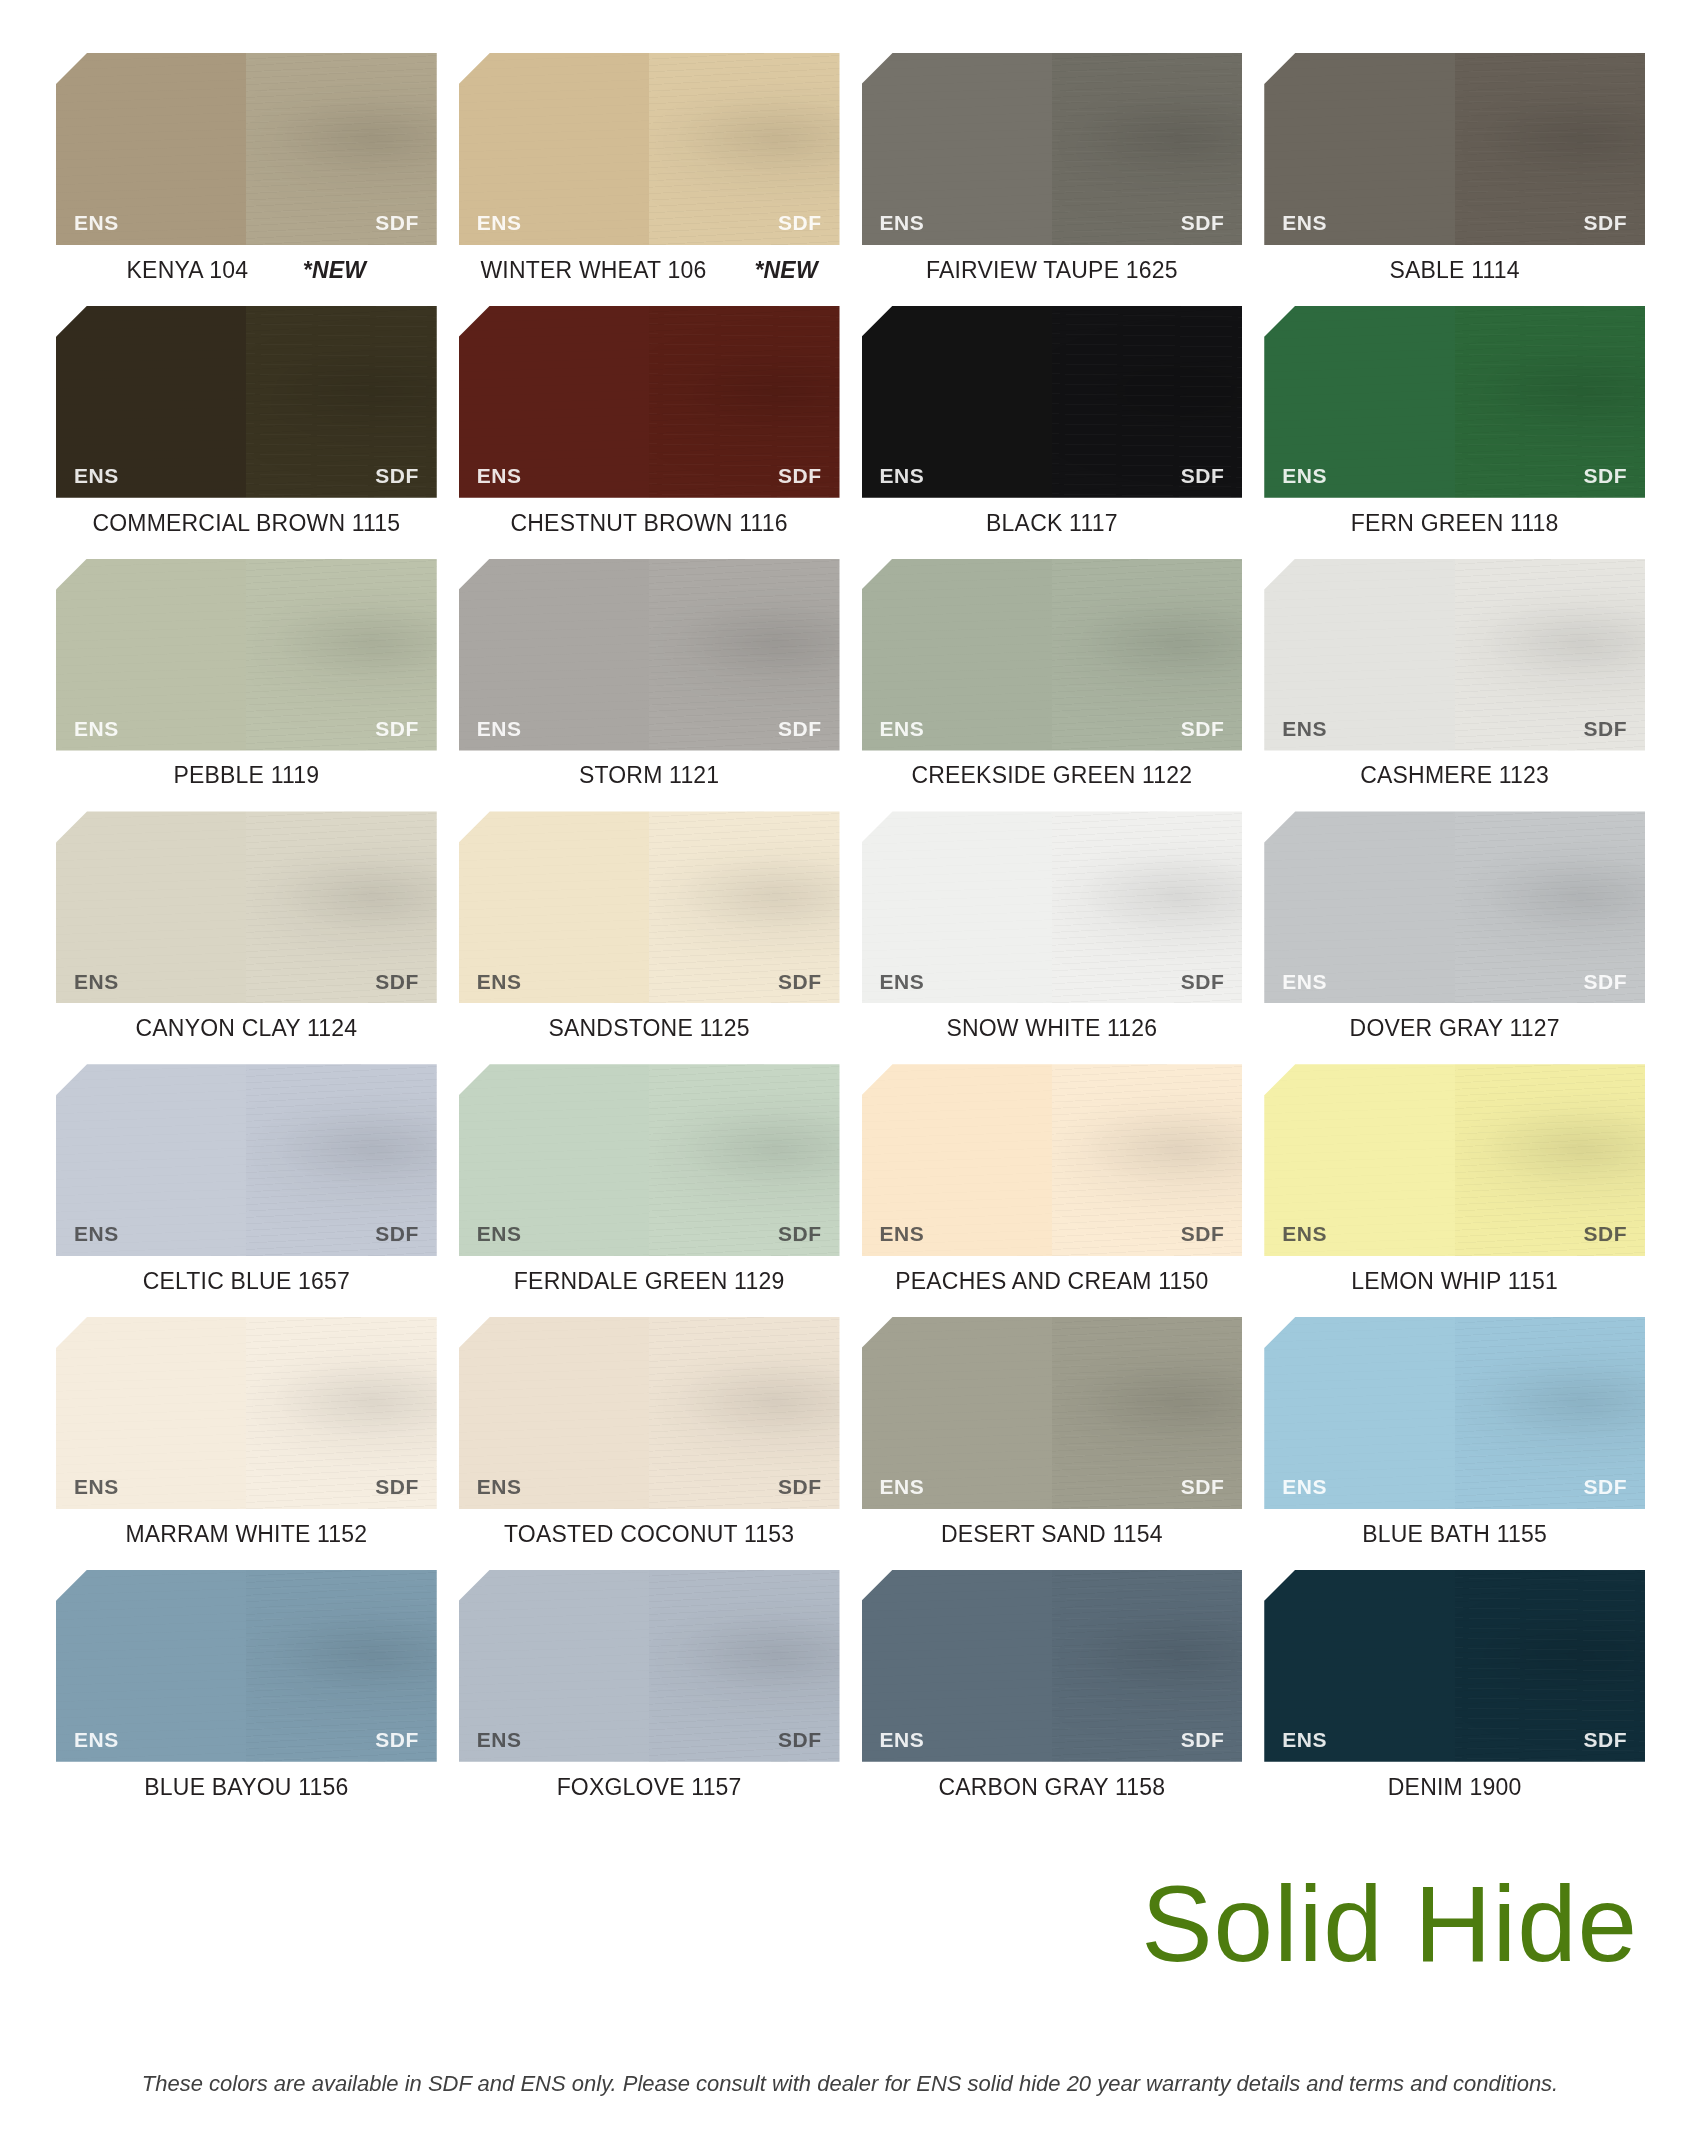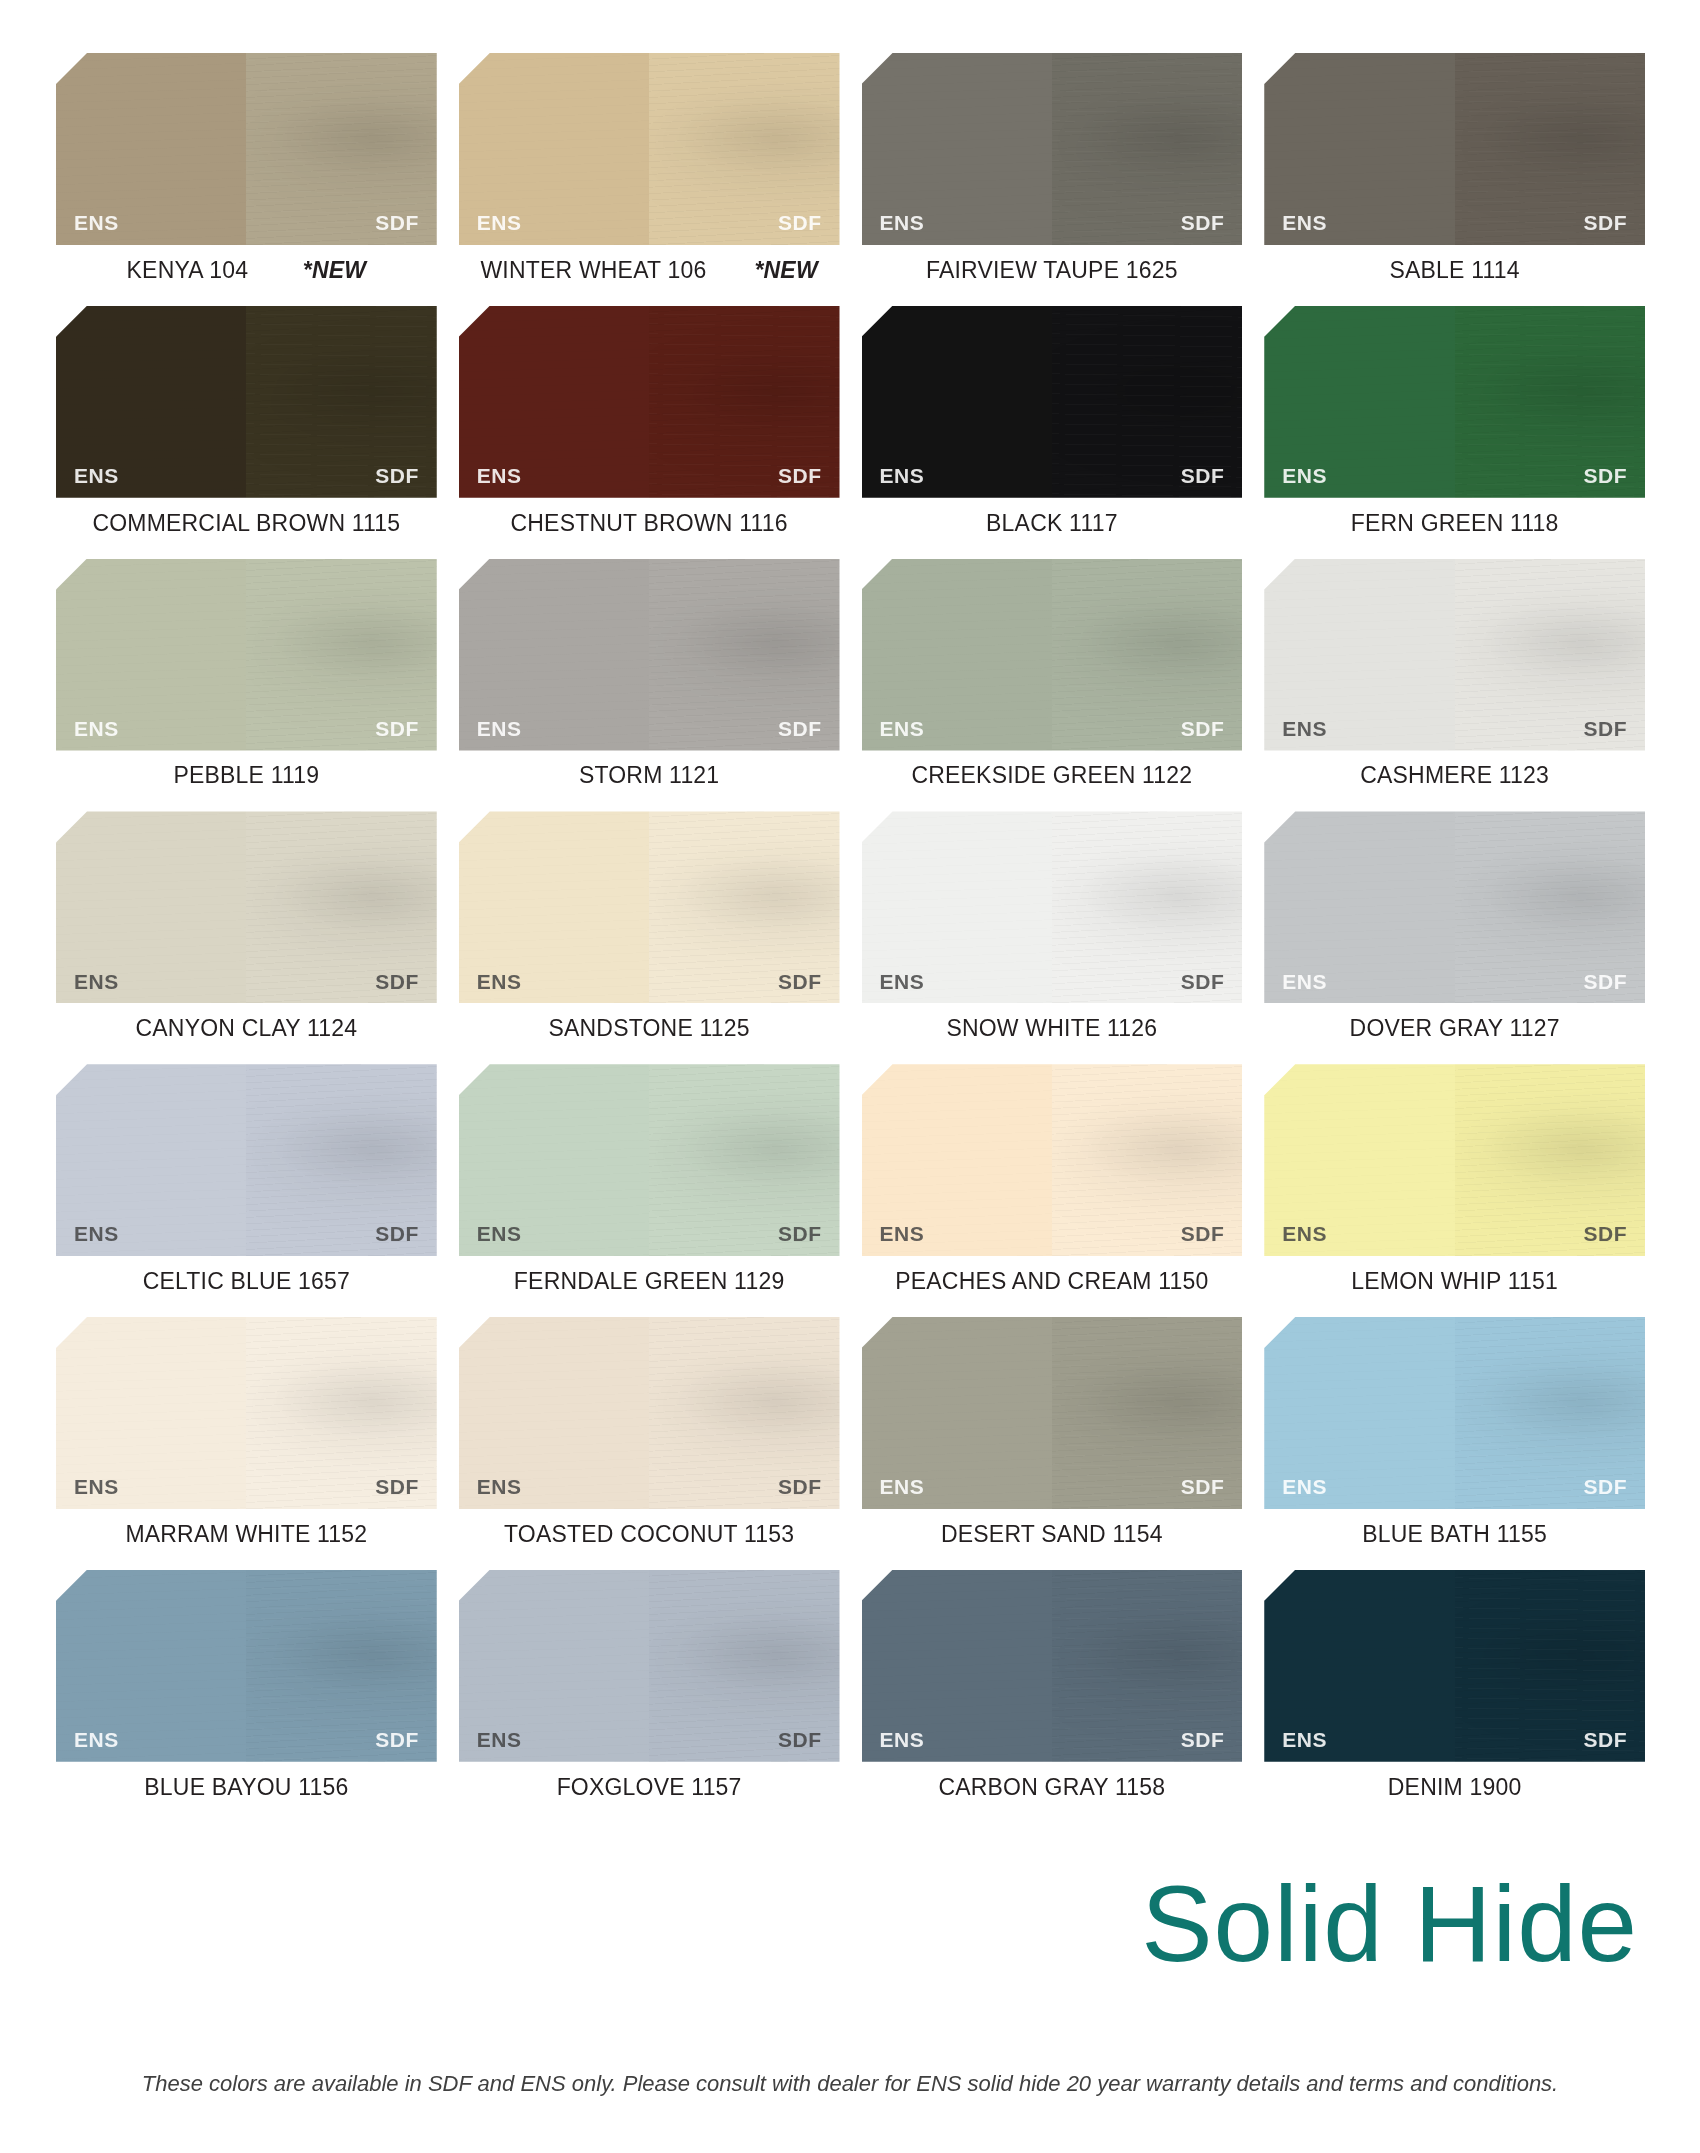--- a/index.html
+++ b/index.html
@@ -126,21 +126,21 @@
     font-style: italic;
     margin-left: 48px;
   }
 
   .brand-title {
     position: absolute;
     right: 62px;
     top: 1871px;
     font-size: 107px;
     line-height: 1;
-    color: #0f766e;
+    color: #4d7c0f;
     font-family: "Liberation Sans", sans-serif;
     font-weight: 400;
     letter-spacing: 0.9px;
     white-space: nowrap;
   }
 
   .footnote {
     position: absolute;
     left: 0;
     right: 0;

